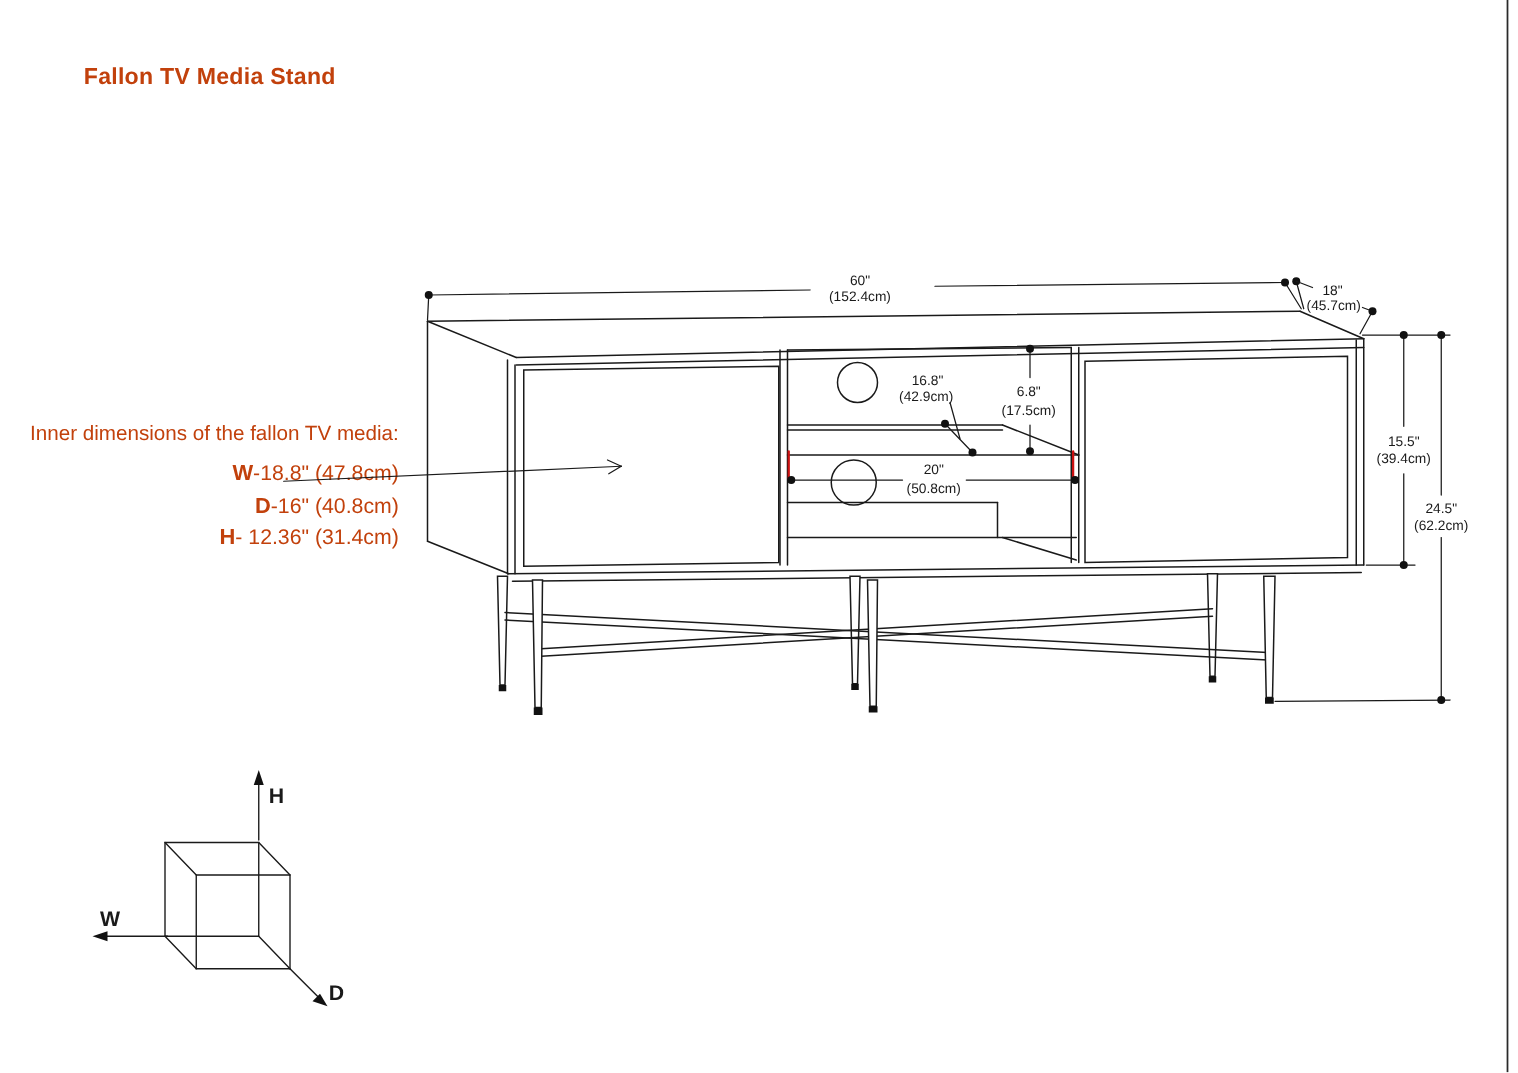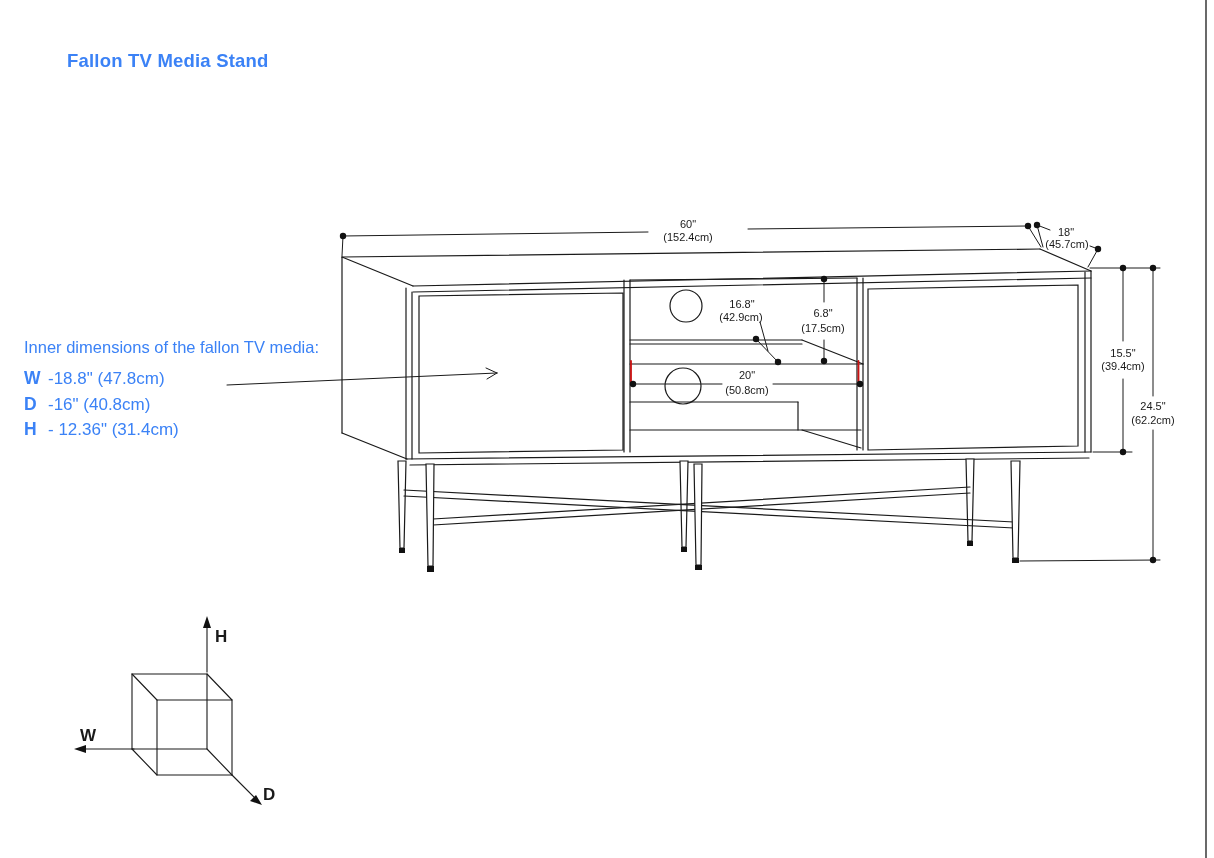--- a/index.html
+++ b/index.html
@@ -1,20 +1,20 @@
 <!DOCTYPE html>
 <html><head>
 <meta charset="utf-8">
 <style>
   html,body{margin:0;padding:0;background:#fff;}
   .page{position:relative;width:1214px;height:858px;background:#ffffff;overflow:hidden;
-        font-family:"Liberation Sans",sans-serif;color:#3b82f6;}
+        font-family:"Liberation Sans",sans-serif;color:#c2410c;}
   .drawing-svg{position:absolute;left:0;top:0;}
   .page-title{position:absolute;left:67px;top:50px;font-size:18.5px;font-weight:bold;letter-spacing:0.2px;}
-  .inner-dims{position:absolute;left:24px;top:338px;}
+  .inner-dims{position:absolute;left:24px;top:338px;text-align:right;}
   .inner-dims .heading{font-size:16.5px;margin-bottom:9px;}
   .inner-dims .row{font-size:17px;line-height:25.5px;}
   .inner-dims .axis{display:inline-block;min-width:24px;font-weight:bold;font-size:17.5px;}
   .net-weight{position:absolute;left:915px;top:793px;font-size:19px;}
   .net-weight .bold{font-weight:bold;}
   .net-weight .val{margin-left:5px;}
   svg text{font-family:"Liberation Sans",sans-serif;fill:#1a1a1a;}
   svg .dim{font-size:11px;}
   svg .axislabel{font-size:17px;font-weight:bold;}
 </style>

